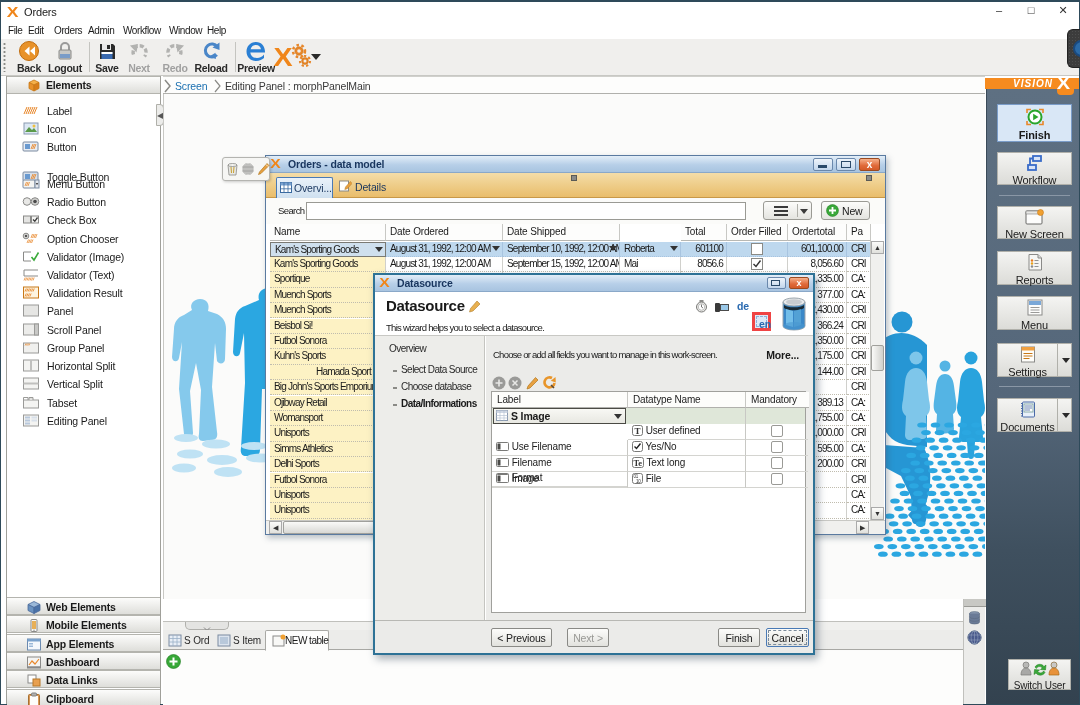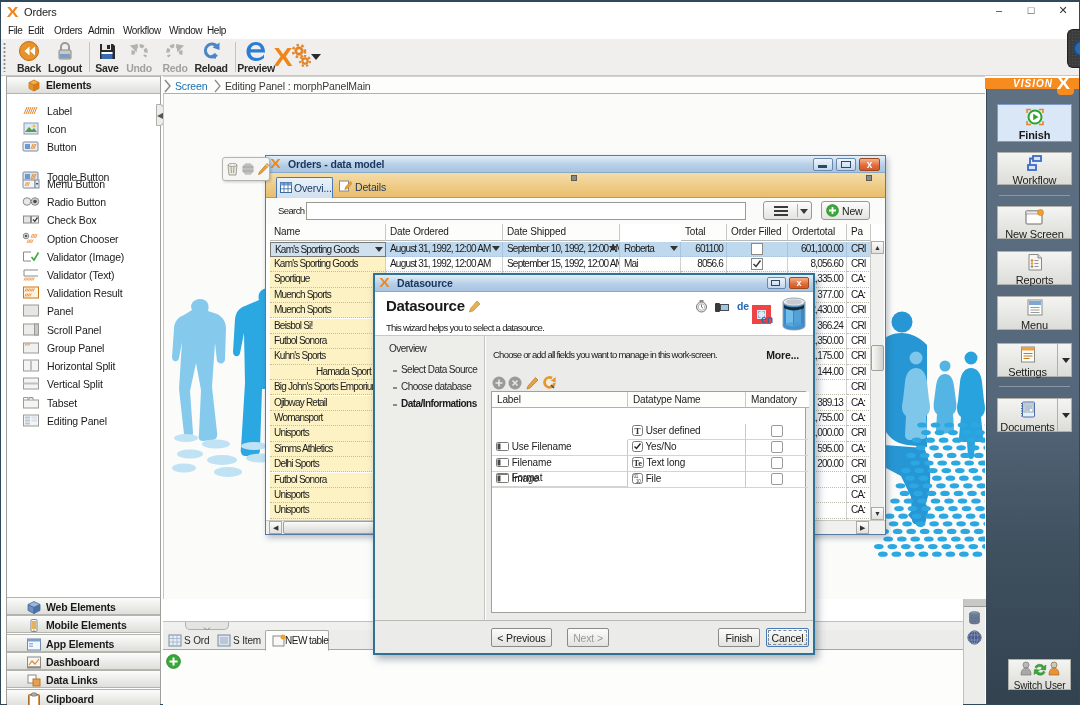--- a/index.html
+++ b/index.html
@@ -115,21 +115,21 @@
           <rect x="4.5" y="11" width="11" height="7" fill="#3a6ab0"></rect>
           <rect x="4.5" y="11" width="11" height="2" fill="#fff"></rect>
         </svg></div>
     <div class="lb">Save</div>
   </div>
   <div class="tbtn dis" style="left:116px;">
     <div class="ic"><svg width="22" height="21" viewBox="0 0 22 21">
           <path d="M5.5 13.5 a6.5 6.5 0 1 1 11 2" fill="none" stroke="#b2b2b0" stroke-width="3.4" stroke-dasharray="4 2.2"></path>
           <path d="M2 4.5 L10 3 L8.5 11.5 Z" fill="#b2b2b0"></path>
         </svg></div>
-    <div class="lb">Undo</div>
+    <div class="lb">Next</div>
   </div>
   <div class="tbtn dis" style="left:152px;">
     <div class="ic"><svg width="22" height="21" viewBox="0 0 22 21">
           <path d="M16.5 13.5 a6.5 6.5 0 1 0 -11 2" fill="none" stroke="#b2b2b0" stroke-width="3.4" stroke-dasharray="4 2.2"></path>
           <path d="M20 4.5 L12 3 L13.5 11.5 Z" fill="#b2b2b0"></path>
         </svg></div>
     <div class="lb">Redo</div>
   </div>
   <div class="tbtn" style="left:188px;">
     <div class="ic"><svg width="22" height="21" viewBox="0 0 22 21">
@@ -919,21 +919,21 @@
         <circle cx="6.5" cy="8" r="3.2" fill="#fff" stroke="#9a9a98" stroke-width="0.6"></circle>
         <path d="M6.5 8 L6.5 5.5 M6.5 8 L8 9" stroke="#555" stroke-width="0.8"></path>
         <rect x="4.5" y="1" width="4" height="2" fill="#8a8a88"></rect>
       </svg>
     <svg width="16" height="12" viewBox="0 0 16 12" style="position:absolute;left:339px;top:9px;">
         <rect x="1" y="2" width="5" height="9" rx="1" fill="#3a3a3a"></rect>
         <rect x="6" y="3" width="9" height="7" fill="#4a4a4a"></rect>
         <rect x="7" y="4" width="7" height="5" fill="#9ac8e8"></rect>
       </svg>
     <span style="position:absolute;left:362px;top:8px;color:#2a6ab0;font-weight:bold;">de</span>
-    <div style="position:absolute;left:377px;top:13px;width:19px;height:19px;background:#dce9f7;border:5px solid #ef4444;">
+    <div style="position:absolute;left:377px;top:20px;width:19px;height:19px;background:#dce9f7;border:3px solid #ef4444;">
         <div style="position:absolute;inset:1px;border:1px dashed #8cb0d8;"></div>
         <span style="position:absolute;left:4px;top:3px;color:#2a6ab0;font-weight:bold;">en</span>
       </div>
     <svg width="26" height="34" viewBox="0 0 26 34" style="position:absolute;left:406px;top:5px;">
       <path d="M2 5 L2 29 a11 4 0 0 0 22 0 L24 5" fill="#3a88c8"></path>
       <path d="M2 5 L2 29 a11 4 0 0 0 22 0 L24 5" fill="none" stroke="#9aa4ac" stroke-width="1"></path>
       <ellipse cx="13" cy="5" rx="11" ry="4" fill="#e8eaec" stroke="#9aa4ac"></ellipse>
       <ellipse cx="13" cy="5" rx="8" ry="2.8" fill="#c8ccd0"></ellipse>
       <path d="M3 8 a11 4 0 0 0 20 0 L23 11 a11 4 0 0 1 -20 0 Z" fill="#1a2a34"></path>
       <path d="M5 12 L5 28 L12 30 L12 14 Z" fill="#7ac4ec" opacity="0.9"></path>
@@ -966,20 +966,32 @@
       </svg>
     <svg width="15" height="14" viewBox="0 0 15 14" style="position:absolute;left:55px;top:40px;">
         <path d="M11 2 a5 5 0 1 0 2.5 5" fill="none" stroke="#e8952a" stroke-width="2.6"></path>
         <path d="M14.5 1 L14.8 6.5 L9.8 4.8 Z" fill="#e8952a"></path>
         <path d="M10 9 L13 12" stroke="#5a4a3a" stroke-width="1.6"></path>
       </svg>
     <div id="wtab">
       <div class="wth" style="left:0;width:136px;">Label</div>
       <div class="wth" style="left:136px;width:118px;">Datatype Name</div>
       <div class="wth" style="left:254px;width:63px;border-right:none;">Mandatory</div>
+      <div class="wtr" style="top:16px;background:#dfe7d9;">
+        <div style="position:absolute;left:1px;top:0px;width:133px;height:16px;background:linear-gradient(#f8f8f4,#e8e8e2);border:1.5px solid #4a4a44;">
+          <svg width="12" height="11" viewBox="0 0 12 11" style="position:absolute;left:2px;top:1px;">
+              <rect x="0.5" y="0.5" width="11" height="10" fill="#fff" stroke="#8a9ab0"></rect>
+              <rect x="0.5" y="0.5" width="11" height="2.5" fill="#d0d8e4"></rect>
+              <path d="M0.5 5.5 H11.5 M0.5 8 H11.5 M4 0.5 V10.5 M8 0.5 V10.5" stroke="#b8c4d4" stroke-width="0.7"></path>
+            </svg>
+          <span style="position:absolute;left:17px;top:1px;font-weight:bold;color:#1a1a1a;">S Image</span>
+          <div class="combo-ar" style="right:3px;top:5px;"></div>
+        </div>
+        <div style="position:absolute;left:136px;width:118px;height:16px;border-right:1px solid #c8c8c4;"></div>
+      </div>
       <div class="wtr" style="top:32px;">
         <div class="wtc" style="left:0;width:136px;margin-top:47px;"><svg width="13" height="9" viewBox="0 0 13 9" style="vertical-align:-1px;">
               <rect x="0.5" y="0.5" width="12" height="8" rx="1" fill="#fff" stroke="#7a7a78"></rect>
               <rect x="1.5" y="1.5" width="3" height="6" fill="#4a4a48"></rect>
             </svg> Format</div>
         <div class="wtc" style="left:136px;width:118px;"><svg width="11" height="11" viewBox="0 0 11 11" style="vertical-align:-2px;">
               <rect x="0.5" y="0.5" width="10" height="10" rx="2" fill="#fff" stroke="#7a7a78"></rect>
               <text x="2.5" y="8.5" font-size="9" font-weight="bold" fill="#333" font-family="Liberation Serif">T</text>
             </svg> User defined</div>
         <div class="wtc" style="left:254px;width:62px;border-right:none;">

